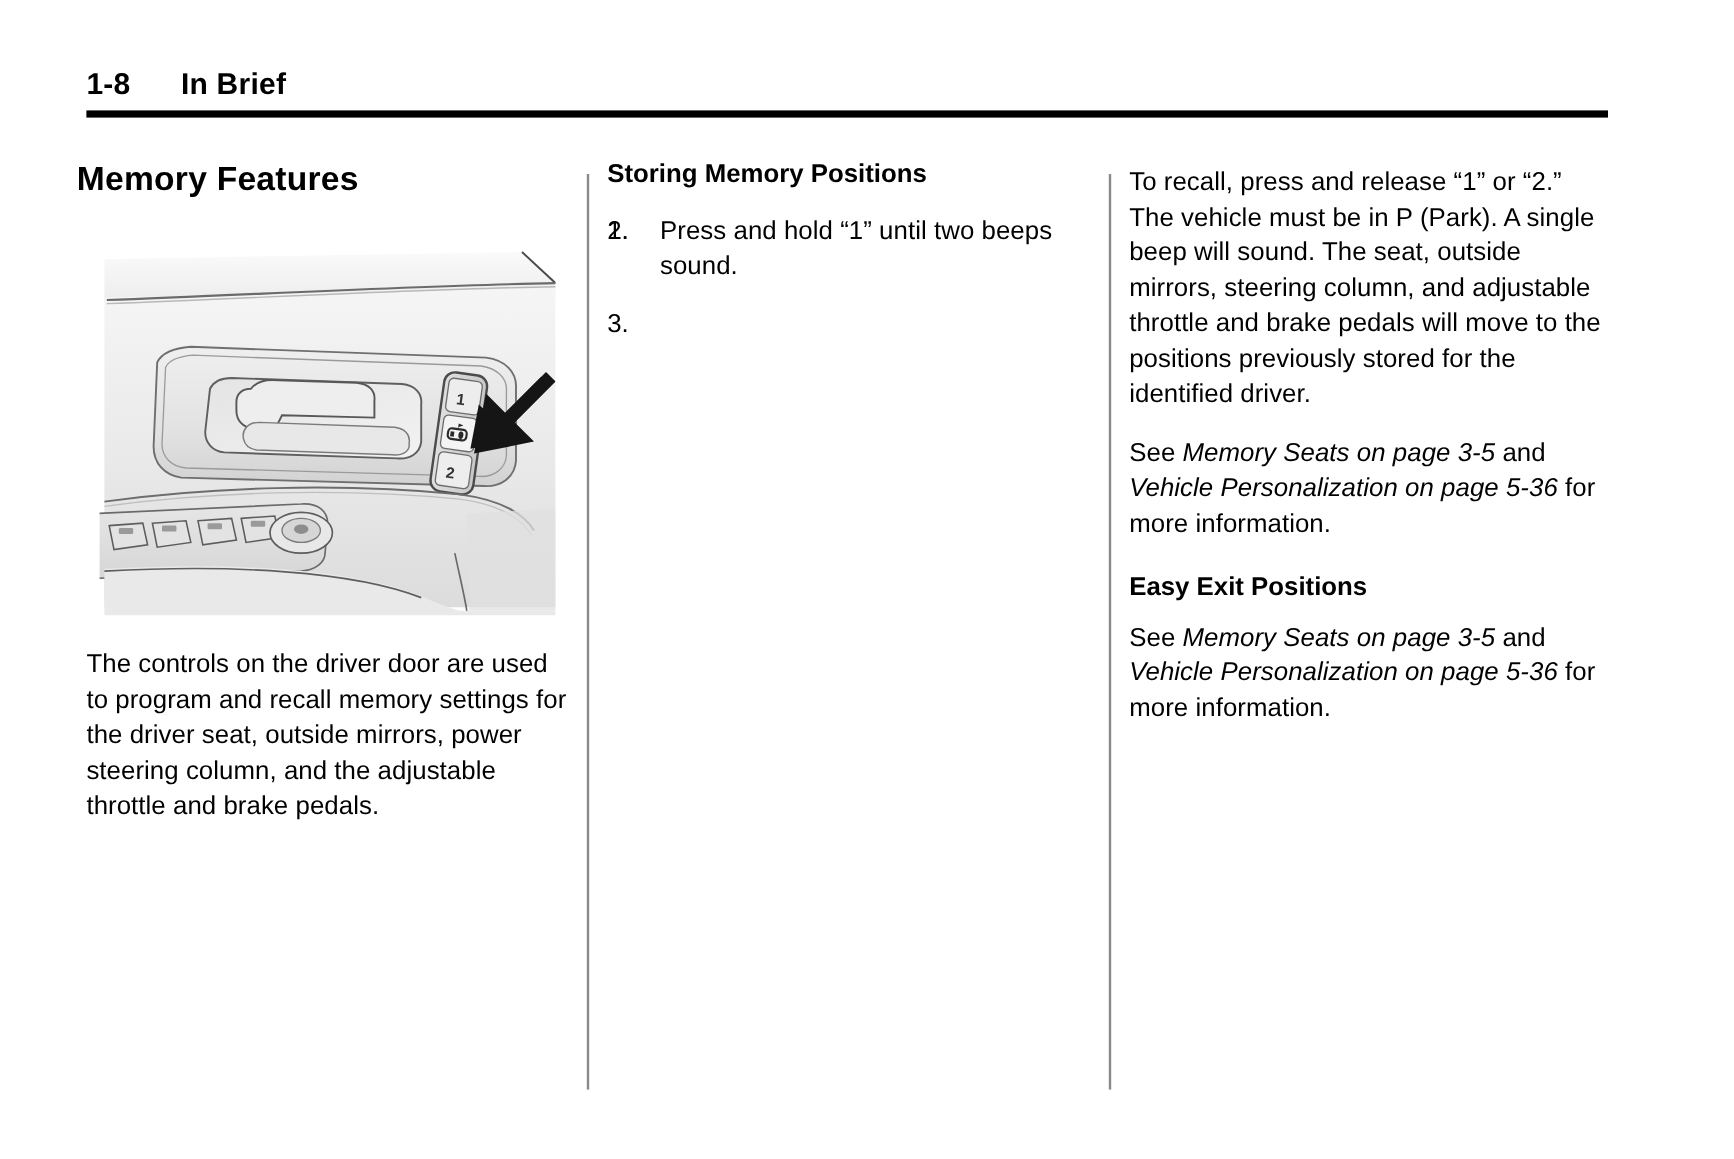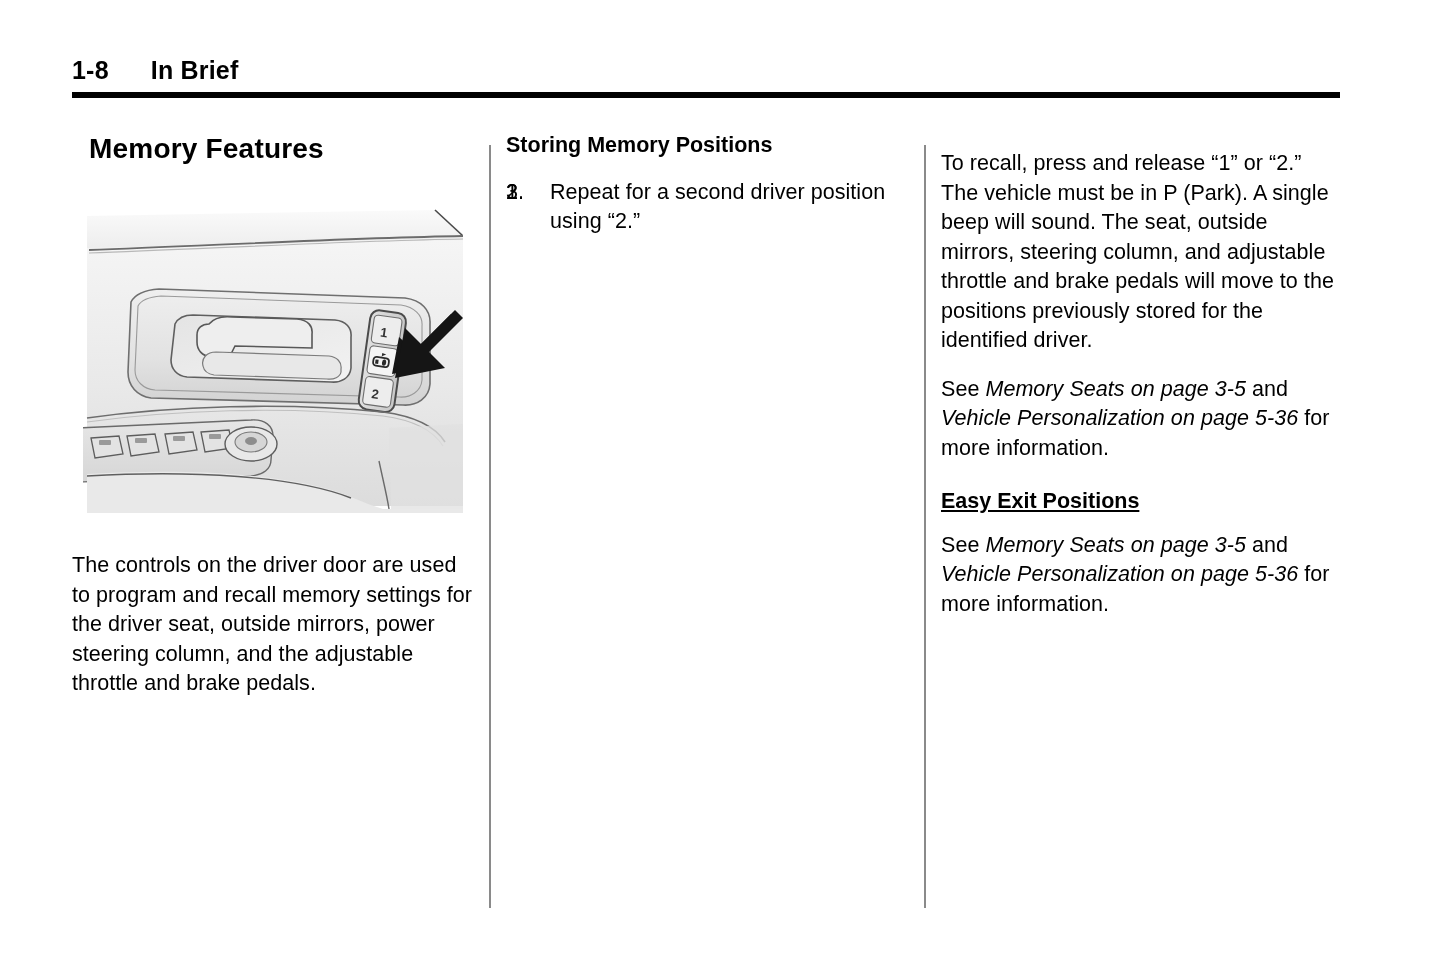--- a/index.html
+++ b/index.html
@@ -41,21 +41,21 @@
     width: 1268px;
     height: 6px;
     background: #000000;
   }
 
   
   .col {
     position: absolute;
     top: 133px;
   }
-  .col-1 { left: 89px;  width: 393px; }
+  .col-1 { left: 64px;  width: 393px; }
   .col-2 { left: 506px; width: 390px; }
   .col-3 { left: 941px; width: 400px; }
 
   .col-divider {
     position: absolute;
     top: 145px;
     width: 2px;
     height: 763px;
     background: #8a8a8a;
   }
@@ -69,26 +69,26 @@
     margin: 0 0 22px 0;
     line-height: 1.15;
     letter-spacing: 0.2px;
   }
   h2.sub-title {
     font-size: 21.5px;
     font-weight: bold;
     margin: 0 0 14px 0;
     line-height: 1.2;
   }
-  h2.sub-title.spaced { margin-top: 26px; text-decoration: underline; }
+  h2.sub-title.spaced { margin-top: 26px; }
 
   p.body {
     font-size: 21.5px;
     line-height: 29.5px;
-    margin: 16px 0 19px 0;
+    margin: 4px 0 19px 0;
     letter-spacing: 0.05px;
   }
   p.body:last-child { margin-bottom: 0; }
 
   .xref { font-style: italic; }
 
   
   ol.numlist {
     list-style: none;
     margin: 0;
@@ -271,24 +271,24 @@
 
 <div class="col col-2">
   <h2 class="sub-title">Storing Memory Positions</h2>
 
   <ol class="numlist">
     <li>
       <span class="marker">1.</span>
     </li>
     <li>
       <span class="marker">2.</span>
+      <p class="body">Press and hold “1” until two beeps sound.</p>
     </li>
     <li>
       <span class="marker">3.</span>
-      <p class="body">Repeat for a second driver position using “2.”</p>
     </li>
   </ol>
 </div>
 
 <div class="col col-3">
   <p class="body">To recall, press and release “1” or “2.” The vehicle must be in P (Park). A single beep will sound. The seat, outside mirrors, steering column, and adjustable throttle and brake pedals will move to the positions previously stored for the identified driver.</p>
 
   <p class="body"><span>See </span><span class="xref">Memory Seats on page 3-5</span><span> and </span><span class="xref">Vehicle Personalization on page 5-36</span><span> for more information.</span></p>
 
   <h2 class="sub-title spaced">Easy Exit Positions</h2>

